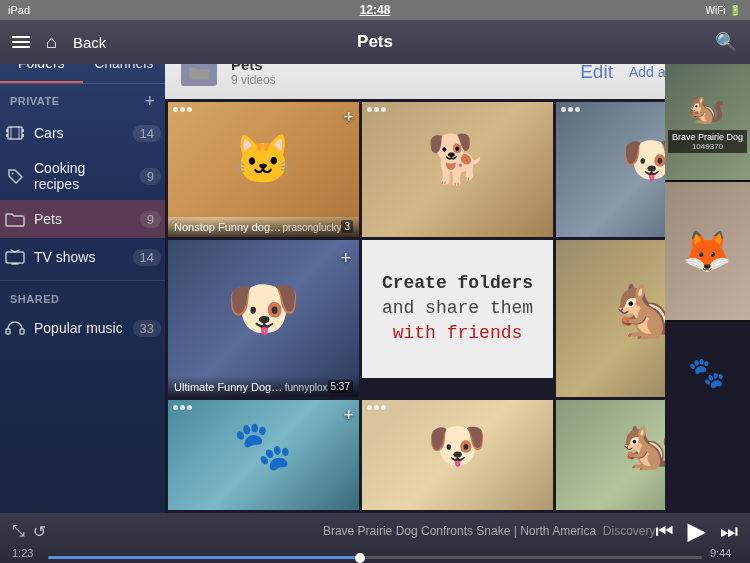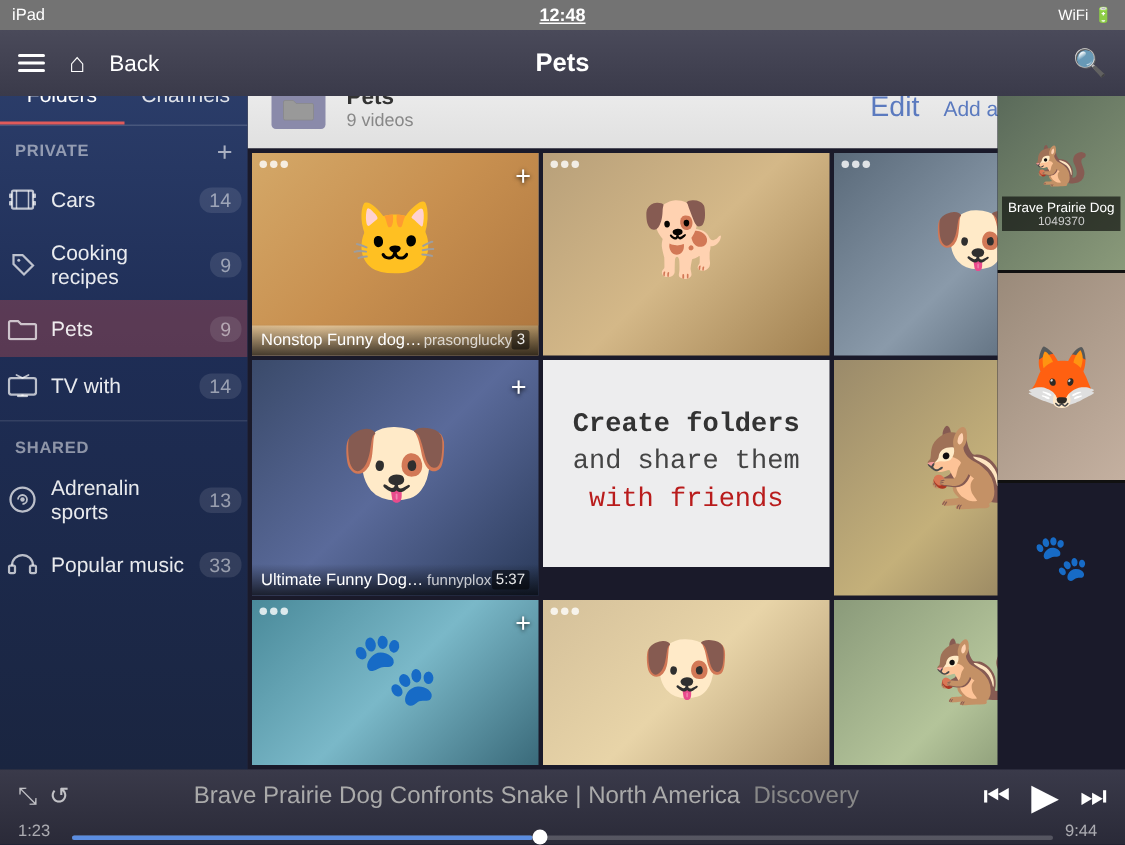--- a/index.html
+++ b/index.html
@@ -193,21 +193,21 @@
       justify-content: center;
       padding: 0 12px;
       z-index: 100;
     }
     .player-top {
       display: flex;
       align-items: center;
       justify-content: space-between;
       margin-bottom: 2px;
     }
-    .player-info { flex: 1; text-align: center; font-size: 16px; color: #ccc; }
+    .player-info { flex: 1; text-align: right; font-size: 12px; color: #ccc; }
     .player-info span { color: #aaa; }
     .player-controls { display: flex; align-items: center; gap: 14px; }
     .ctrl-btn { font-size: 20px; color: #fff; cursor: pointer; }
     .play-btn { font-size: 24px; color: #fff; cursor: pointer; }
     .expand-btn { font-size: 16px; color: rgba(255,255,255,0.7); cursor: pointer; }
     .refresh-btn { font-size: 16px; color: rgba(255,255,255,0.7); cursor: pointer; }
     .player-progress {
       display: flex;
       align-items: flex-end;
       gap: 8px;
@@ -323,41 +323,30 @@
 
   <div class="sidebar-item">
     <div class="item-icon">
       <svg width="20" height="16" viewBox="0 0 20 16" fill="none">
         <rect x="1" y="3" width="18" height="11" rx="1.5" stroke="rgba(255,255,255,0.7)" stroke-width="1.5"></rect>
         <line x1="7" y1="15" x2="13" y2="15" stroke="rgba(255,255,255,0.7)" stroke-width="1.5" stroke-linecap="round"></line>
         <line x1="10" y1="14" x2="10" y2="15" stroke="rgba(255,255,255,0.7)" stroke-width="1.5"></line>
         <path d="M6 1l4 2 4-2" stroke="rgba(255,255,255,0.7)" stroke-width="1.2" stroke-linecap="round"></path>
       </svg>
     </div>
-    <span class="item-label">TV with</span>
+    <span class="item-label">TV shows</span>
     <span class="item-count">14</span>
   </div>
 
   <div class="sidebar-divider"></div>
 
   <div class="section-header">
     <span class="section-label">SHARED</span>
   </div>
 
-  <div class="sidebar-item">
-    <div class="item-icon">
-      <svg width="20" height="20" viewBox="0 0 20 20" fill="none">
-        <circle cx="10" cy="10" r="8" stroke="rgba(255,255,255,0.7)" stroke-width="1.5"></circle>
-        <path d="M7 10c0-1.66 1.34-3 3-3s3 1.34 3 3-1.34 3-3 3" stroke="rgba(255,255,255,0.7)" stroke-width="1.2"></path>
-        <circle cx="10" cy="10" r="1.5" fill="rgba(255,255,255,0.7)"></circle>
-      </svg>
-    </div>
-    <span class="item-label">Adrenalin sports</span>
-    <span class="item-count">13</span>
-  </div>
 
   <div class="sidebar-item">
     <div class="item-icon">
       <svg width="20" height="18" viewBox="0 0 20 18" fill="none">
         <path d="M3 10C3 6.13 6.13 3 10 3s7 3.13 7 7" stroke="rgba(255,255,255,0.7)" stroke-width="1.5"></path>
         <rect x="1" y="10" width="4" height="5" rx="1" stroke="rgba(255,255,255,0.7)" stroke-width="1.5"></rect>
         <rect x="15" y="10" width="4" height="5" rx="1" stroke="rgba(255,255,255,0.7)" stroke-width="1.5"></rect>
       </svg>
     </div>
     <span class="item-label">Popular music</span>

